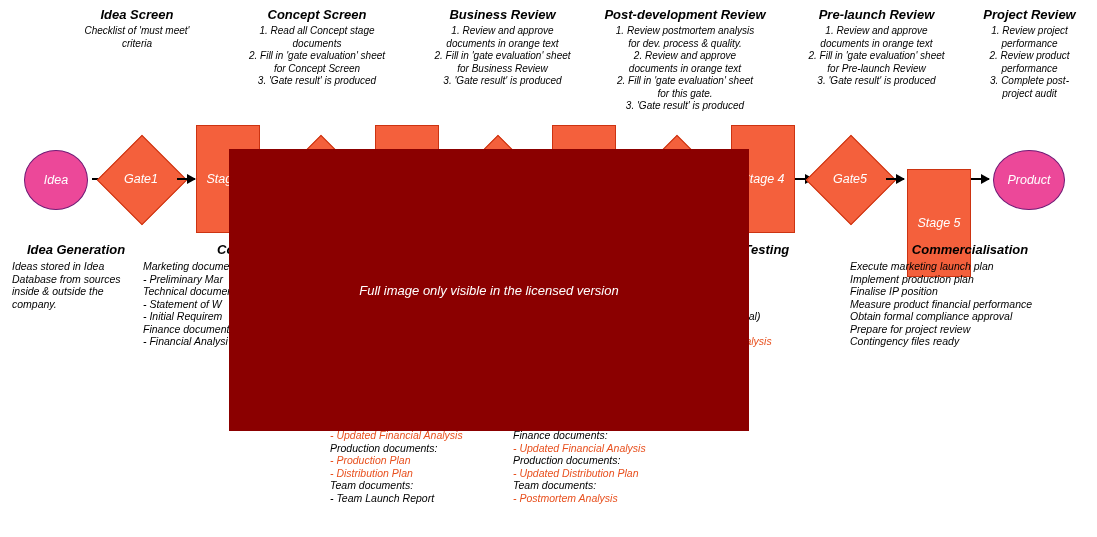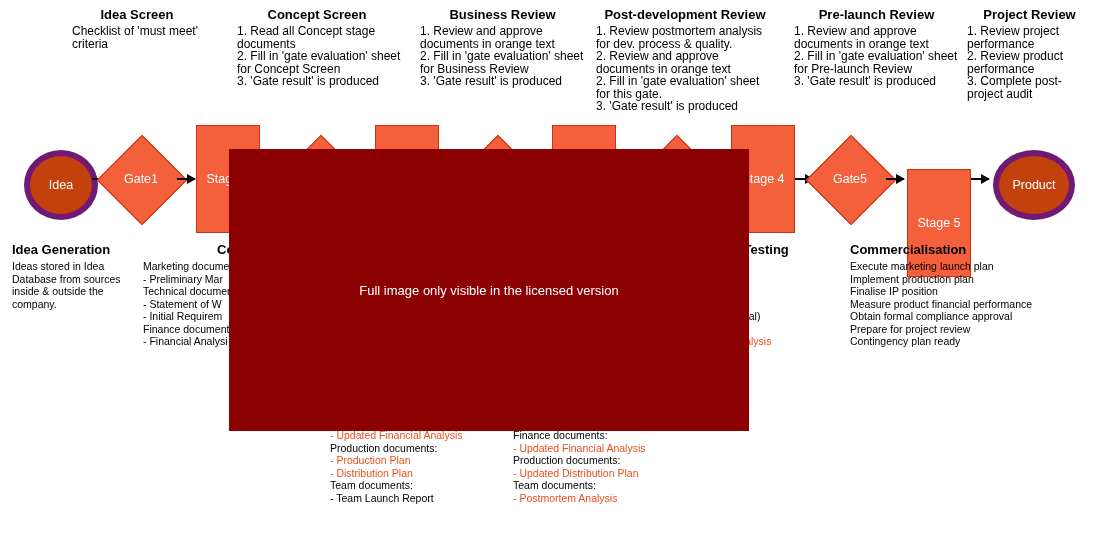--- a/index.html
+++ b/index.html
@@ -12,53 +12,54 @@
     background: #ffffff;
     font-family: "Liberation Sans", sans-serif;
     color: #000000;
     overflow: hidden;
     position: relative;
   }
   #stage {
     position: relative;
     width: 1097px;
     height: 537px;
+    font-style: italic;
   }
   .gate-head {
     position: absolute;
     text-align: left;
   }
   .gate-head .gh-title {
     font-size: 13px;
     font-weight: bold;
     text-align: center;
     margin-bottom: 3px;
     line-height: 14px;
   }
   .gate-head .gh-body {
-    font-size: 12px;
+    font-size: 10px;
     line-height: 12.5px;
-    text-align: left;
+    text-align: center;
   }
   .gate-head .gh-body div {
     white-space: nowrap;
   }
 
   
   .flowrow {
     position: absolute;
     left: 0;
     top: 120px;
     width: 1097px;
     height: 120px;
   }
   .ellipse {
     position: absolute;
-    background: #c2410c;
-    border: 6px solid #701a75;
+    background: #ec4899;
+    border: 1px solid #701a75;
     border-radius: 50%;
     display: flex;
     align-items: center;
     justify-content: center;
     font-size: 12.5px;
     color: #ffffff;
     text-align: center;
   }
   .diamond {
     position: absolute;
@@ -110,21 +111,21 @@
   }
 
   
   .stage-desc {
     position: absolute;
     text-align: left;
   }
   .stage-desc .sd-title {
     font-size: 13px;
     font-weight: bold;
-    text-align: left;
+    text-align: center;
     margin-bottom: 3px;
   }
   .stage-desc .sd-body {
     font-size: 10.5px;
     line-height: 12.5px;
   }
   .sd-body div { white-space: nowrap; }
   .orange { color: #e8501e; }
 
   
@@ -336,21 +337,21 @@
 
   <div class="stage-desc" style="left:850px; top:242px; width:240px;">
     <div class="sd-title">Commercialisation</div>
     <div class="sd-body">
       <div>Execute marketing launch plan</div>
       <div>Implement production plan</div>
       <div>Finalise IP position</div>
       <div>Measure product financial performance</div>
       <div>Obtain formal compliance approval</div>
       <div>Prepare for project review</div>
-      <div>Contingency plan ready</div>
+      <div>Contingency files ready</div>
     </div>
   </div>
 
   <div class="stage-desc" style="left:330px; top:404px; width:180px;">
     <div class="sd-body">
       <div>Management Plan)</div>
       <div>Finance documents:</div>
       <div class="orange">- Updated Financial Analysis</div>
       <div>Production documents:</div>
       <div class="orange">- Production Plan</div>

